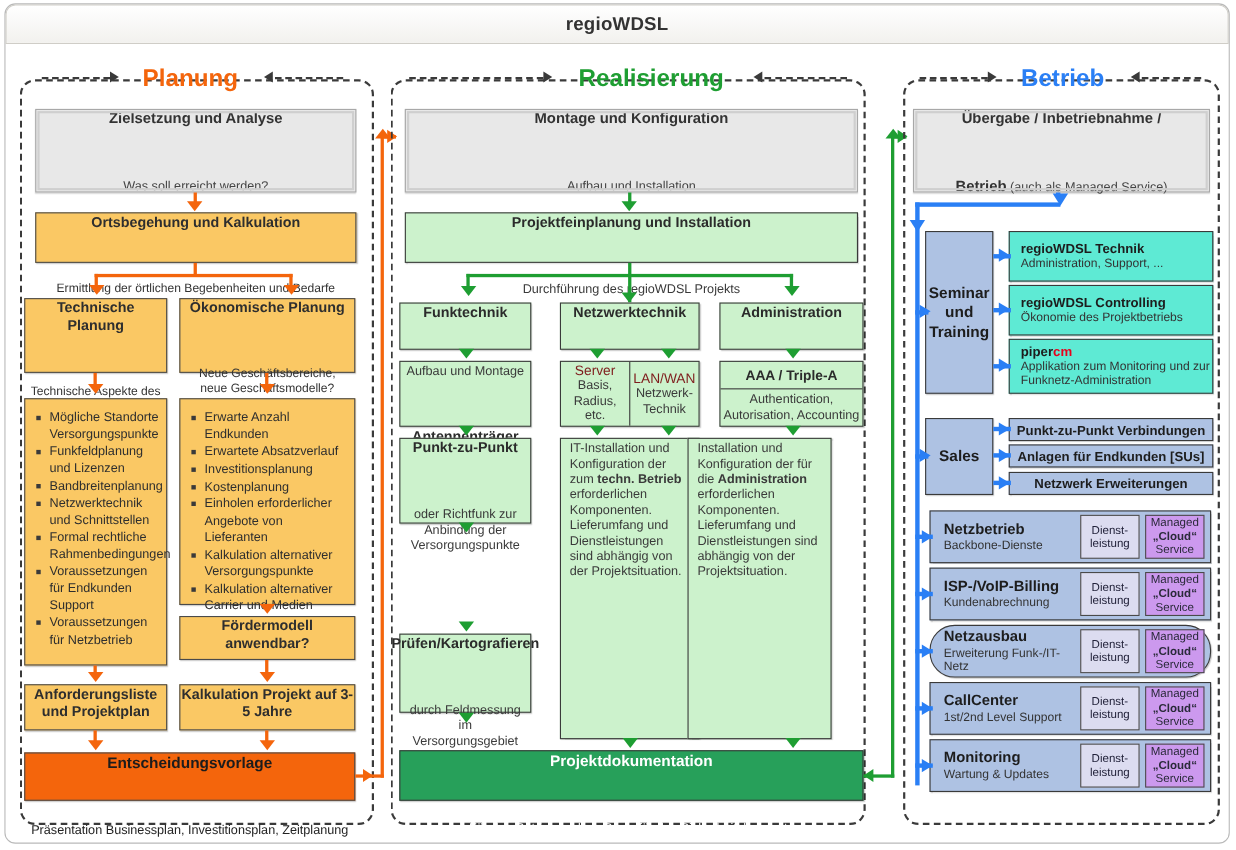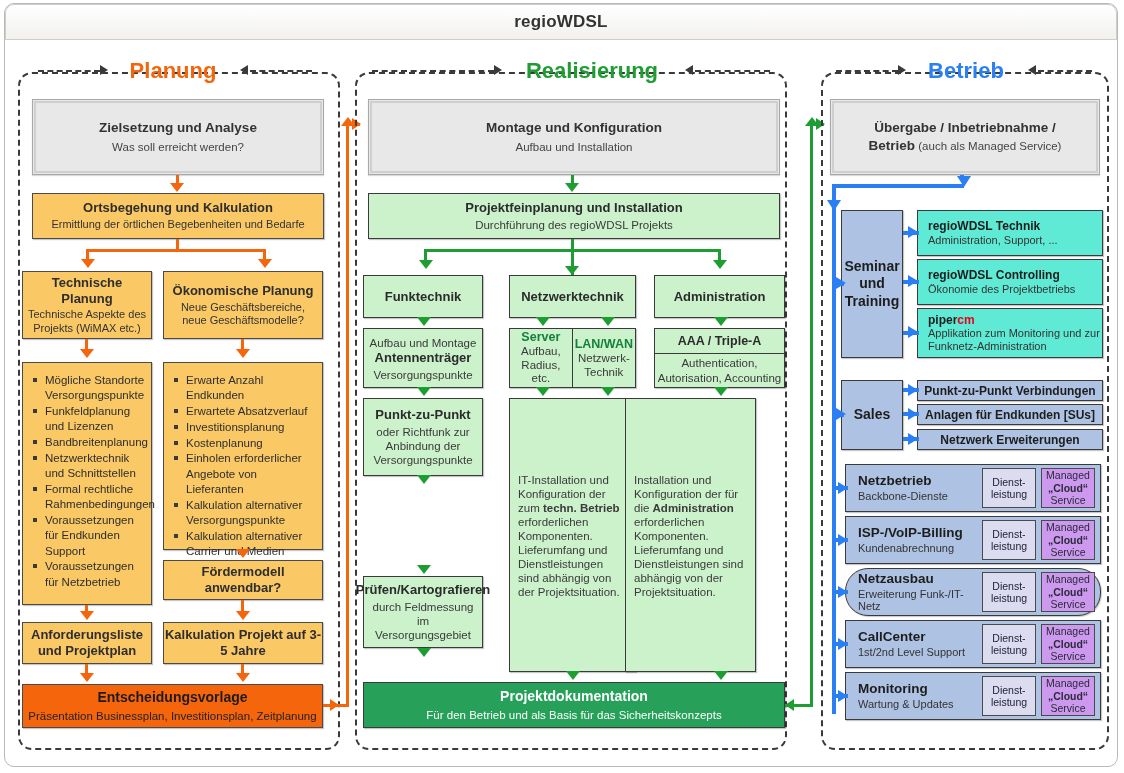--- a/index.html
+++ b/index.html
@@ -19,21 +19,21 @@
   .phase-title{position:absolute;font-size:22px;font-weight:bold;text-align:center;}
 
   
   .tick{position:absolute;height:0;border-top:2px dashed #3a3a3a;}
   .arw{position:absolute;width:0;height:0;}
   .arw.r{border-top:5px solid transparent;border-bottom:5px solid transparent;border-left:8px solid #3a3a3a;}
   .arw.l{border-top:5px solid transparent;border-bottom:5px solid transparent;border-right:8px solid #3a3a3a;}
 
   
   .box{position:absolute;box-sizing:border-box;display:flex;flex-direction:column;
-    align-items:center;justify-content:center;text-align:center;line-height:1.22;}
+    align-items:center;text-align:center;line-height:1.22;gap:44px;}
   .b-title{font-weight:bold;}
   .b-sub{font-weight:normal;}
 
   .grey{background:#e8e8e8;border:1px solid #a8a8a8;outline:2px solid #cfcfcf;outline-offset:-4px;
     box-shadow:0 1px 1px rgba(0,0,0,.15);}
   .grey .b-title{font-size:13.5px;color:#333;}
   .grey .b-sub{font-size:11.5px;color:#444;margin-top:3px;}
 
   .orange{background:#fac864;border:1px solid #4a4a4a;box-shadow:1px 1px 1px rgba(0,0,0,.22);}
   .orange .b-title{font-size:13px;color:#2e2e2e;}
@@ -64,21 +64,21 @@
   .tri.up{border-left:7px solid transparent;border-right:7px solid transparent;}
   .tri.right{border-top:6px solid transparent;border-bottom:6px solid transparent;}
   .tri.left{border-top:6px solid transparent;border-bottom:6px solid transparent;}
 
   
   .split{position:absolute;display:flex;box-sizing:border-box;background:#ccf2cc;
     border:1px solid #3a3a3a;box-shadow:1px 1px 1px rgba(0,0,0,.22);}
   .split > div{flex:1;display:flex;flex-direction:column;align-items:center;justify-content:center;
     text-align:center;line-height:1.2;padding:2px;}
   .split > div + div{border-left:1px solid #3a3a3a;}
-  .split .b-title{font-size:12.5px;font-weight:bold;color:#15803d;}
+  .split .b-title{font-size:12.5px;font-weight:normal;color:#7f1d1d;}
   .split .b-sub{font-size:11.5px;color:#3a3a3a;}
 
   
   .stack{position:absolute;box-sizing:border-box;background:#ccf2cc;border:1px solid #3a3a3a;
     box-shadow:1px 1px 1px rgba(0,0,0,.22);display:flex;flex-direction:column;}
   .stack .hd{border-bottom:1px solid #3a3a3a;display:flex;align-items:center;justify-content:center;
     font-size:12.5px;font-weight:bold;color:#2b2b2b;}
   .stack .bd{flex:1;display:flex;align-items:center;justify-content:center;text-align:center;
     font-size:11.5px;color:#3a3a3a;line-height:1.25;padding:2px;}
 
@@ -274,21 +274,21 @@
   <div class="tri down" style="left:417px;top:565px;border-top:9px solid #1e9e32;"></div>
   <div class="box green" style="left:363px;top:576px;width:120px;height:72px;padding:0 5px;">
     <div class="b-title">Prüfen/Kartografieren</div>
     <div class="b-sub">durch Feldmessung im Versorgungsgebiet</div>
   </div>
   <div class="tri down" style="left:417px;top:648px;border-top:9px solid #1e9e32;"></div>
 
   <div class="split" style="left:509px;top:328px;width:127px;height:60px;">
     <div>
       <span class="b-title">Server</span>
-      <span class="b-sub">Aufbau, Radius, etc.</span>
+      <span class="b-sub">Basis, Radius, etc.</span>
     </div>
     <div>
       <span class="b-title">LAN/WAN</span>
       <span class="b-sub">Netzwerk-Technik</span>
     </div>
   </div>
   <div class="tri down" style="left:536px;top:387px;border-top:9px solid #1e9e32;"></div>
   <div class="tri down" style="left:601px;top:387px;border-top:9px solid #1e9e32;"></div>
 
   <div class="box green" style="left:509px;top:398px;width:127px;height:274px;padding:0 8px;align-items:flex-start;">

